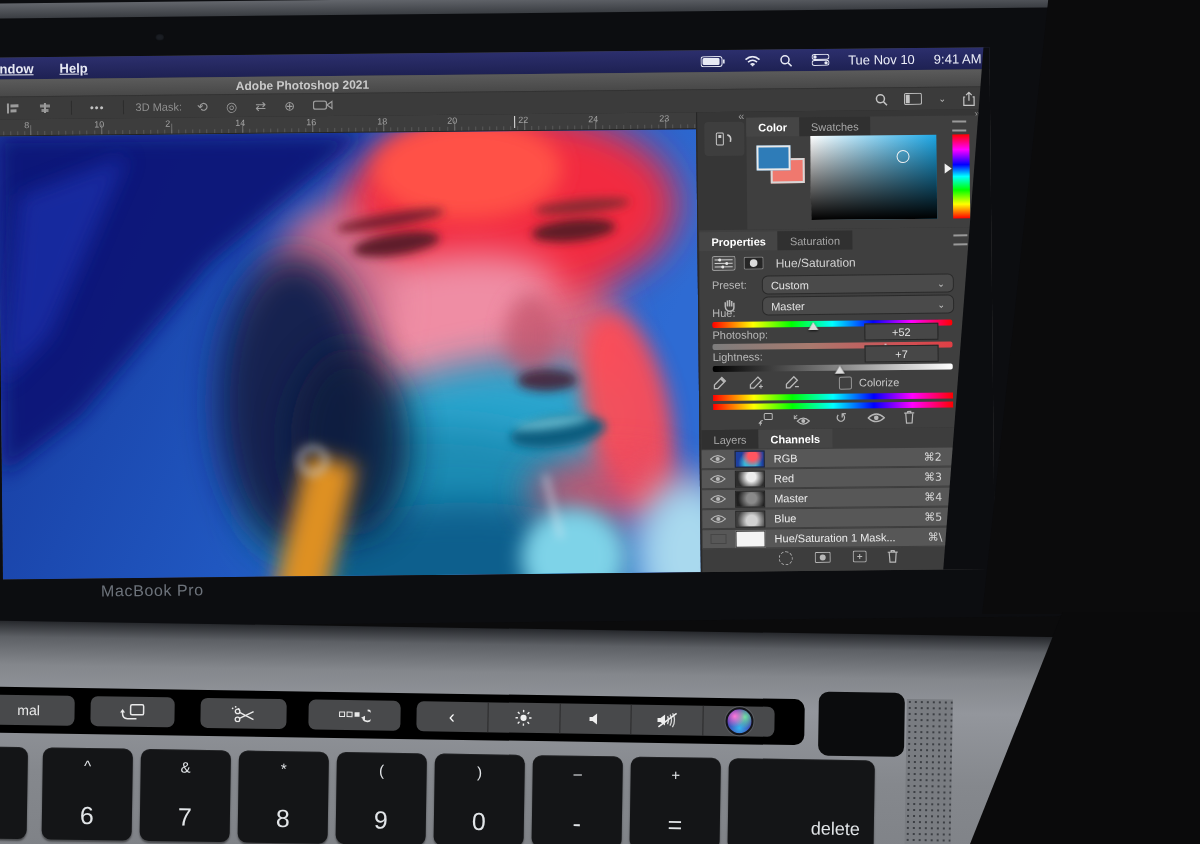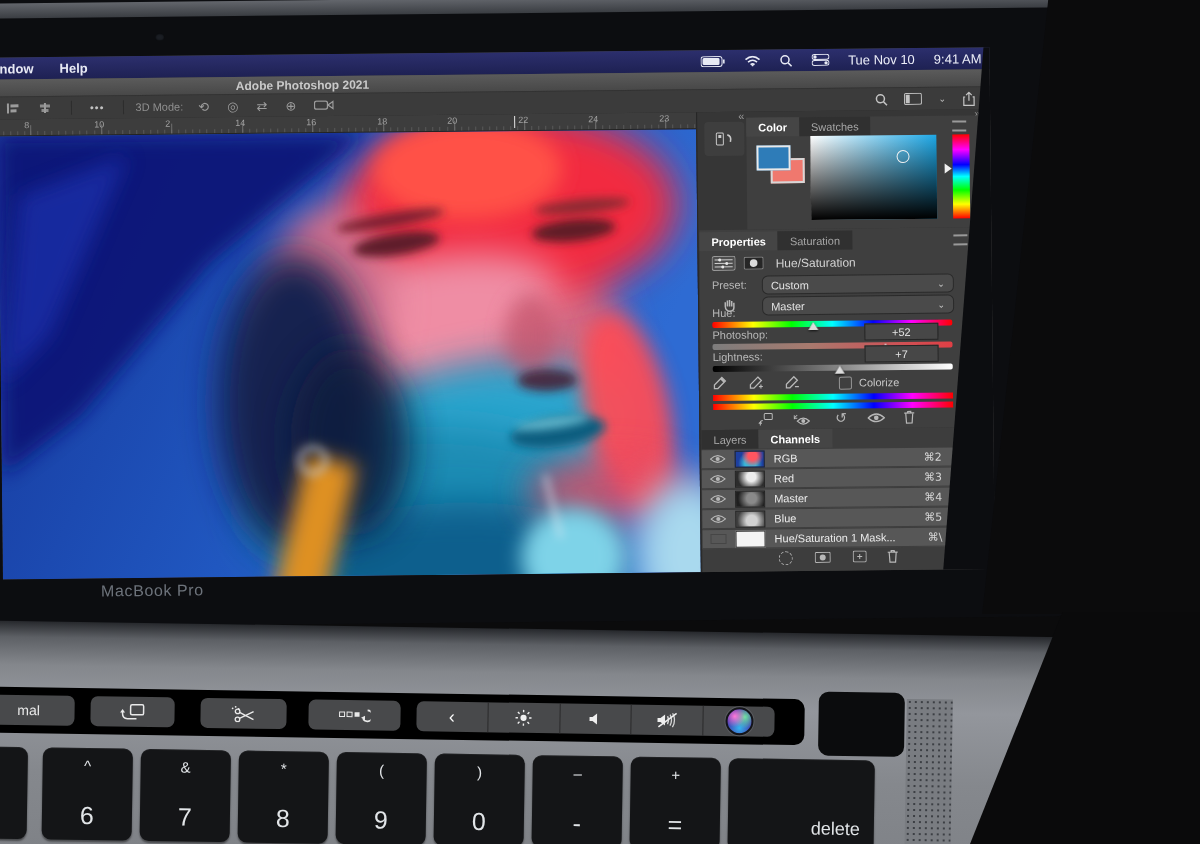--- a/index.html
+++ b/index.html
@@ -17,21 +17,21 @@
           background:#1b1e24;box-shadow:inset 0 0 2px #000;}
   .macbook-label{position:absolute;left:128px;top:604px;font-size:16px;letter-spacing:.6px;color:#6d737b;}
   .screen{position:absolute;left:30px;top:78px;width:992px;height:522px;background:#3c3c3c;overflow:hidden;}
   .screen-wedge{position:absolute;left:988px;top:-22px;width:260px;height:660px;background:#0c0d10;
                 transform:rotate(5deg);transform-origin:top left;}
 
   
   .menubar{position:absolute;left:0;top:0;width:100%;height:22px;
            background:linear-gradient(#2c2f6d,#1e2153);color:#e7e9f4;font-size:13px;
            display:flex;align-items:center;}
-  .menubar .mitem{margin-right:26px;font-weight:bold;}
+  .menubar .mitem{margin-right:26px;font-weight:bold;text-decoration:underline;}
   .menubar .left{display:flex;padding-left:2px;}
   .menubar .right{margin-left:auto;display:flex;align-items:center;gap:19px;padding-right:8px;color:#eceef8;}
   .mb-ic{color:#e8eaf5;}
 
   
   .titlebar{position:absolute;left:0;top:22px;width:100%;height:17px;
             background:linear-gradient(#5b5b5b,#484848);border-bottom:1px solid #333;}
   .titlebar span{position:absolute;left:238px;top:2px;font-size:12px;font-weight:bold;color:#c9c9c9;}
 
   
@@ -212,21 +212,21 @@
         <span class="opt-glyph">
             <svg width="14" height="12" viewBox="0 0 14 12">
               <path d="M7,1 V11" stroke="currentColor" stroke-width="2"></path>
               <rect x="2" y="2.5" width="10" height="3" fill="currentColor" opacity=".85"></rect>
               <rect x="3.5" y="7" width="7" height="3" fill="currentColor" opacity=".85"></rect>
             </svg>
           </span>
         <div class="opt-sep"></div>
         <span class="opt-more">•••</span>
         <div class="opt-sep"></div>
-        <span class="opt-label">3D Mode:</span>
+        <span class="opt-label">3D Mask:</span>
         <span class="opt-glyph">⟲</span>
         <span class="opt-glyph">◎</span>
         <span class="opt-glyph">⇄</span>
         <span class="opt-glyph">⊕</span>
         <span class="opt-glyph">
             <svg width="20" height="10" viewBox="0 0 20 10">
               <rect x="0.5" y="1" width="13" height="8" rx="2" fill="none" stroke="currentColor" stroke-width="1.3"></rect>
               <path d="M14,5 L19,1.5 V8.5 Z" fill="none" stroke="currentColor" stroke-width="1.2"></path>
             </svg>
           </span>

